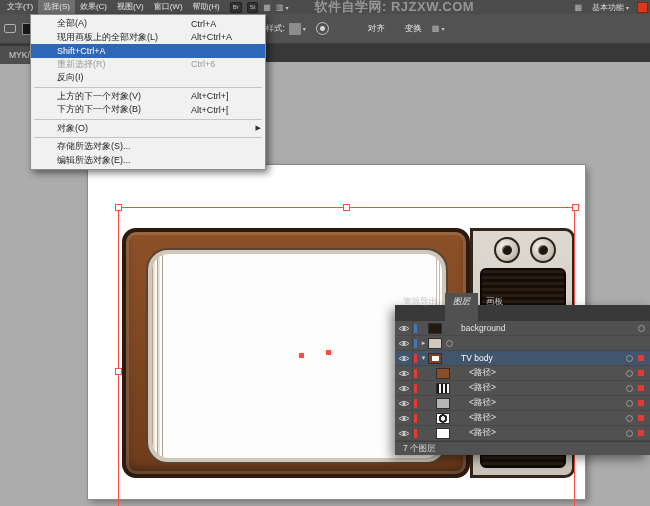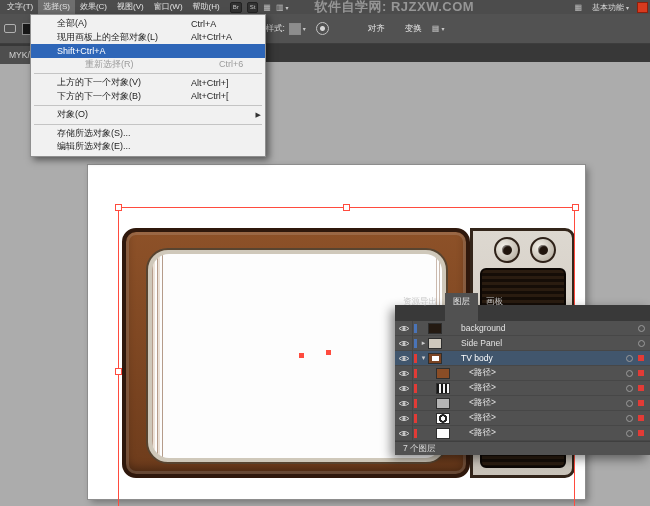--- a/index.html
+++ b/index.html
@@ -83,29 +83,29 @@
   
   .dropdown { position:absolute; left:30px; top:14px; width:236px; background:#f1f1f1;
               border:1px solid #8f8f8f; box-shadow:3px 3px 7px rgba(0,0,0,.5); padding:2px 0; z-index:60; }
   .menu-item { height:13.5px; display:flex; align-items:center; padding-left:26px; padding-right:4px;
                font-size:9px; color:#1f1f1f; cursor:default; }
   .menu-item .mlabel { width:134px; white-space:nowrap; overflow:hidden; }
   .menu-item .mshort { flex:1; white-space:nowrap; }
   .menu-item .marrow { width:10px; font-size:7px; color:#333; text-align:right; }
   .menu-item.highlighted { background:#2e66b8; color:#ffffff; }
   .menu-item.highlighted .marrow { color:#fff; }
-  .menu-item.disabled { color:#9b9b9b;margin-left:28px; }
+  .menu-item.disabled { color:#9b9b9b; }
   .menu-sep { height:1px; background:#c4c4c4; margin:2px 3px; }
 
   
   .layers-panel { position:absolute; left:395px; top:305px; width:255px; background:#515151;
               box-shadow:-4px 4px 10px rgba(0,0,0,.45); z-index:50; }
   .lp-tabs { height:16px; background:#393939; display:flex; align-items:flex-end; }
   .lp-tab { font-size:8.5px; color:#c6c6c6; padding:0 8px; line-height:16px; height:28px; }
-  .lp-tab.active { background:#515151; color:#eaeaea; }
+  .lp-tab.active { background:#515151; color:#eaeaea;font-style:italic; }
   .layer-row { height:15px; display:flex; align-items:center; border-bottom:1px solid #474747;
                padding-left:2px; background:#515151; }
   .layer-row.selected { background:#41566d; }
   .eye { width:14px; display:flex; justify-content:center; }
   .colsep { width:1px; height:15px; background:#454545; margin:0 1px; }
   .colorbar { width:3px; height:9px; margin-right:2px; }
   .arrow { width:9px; font-size:7px; color:#cccccc; text-align:center; }
   .thumb { width:14px; height:11px; border:1px solid #2e2e2e; margin:0 4px 0 0; flex:none; }
   .thumb-background { background:#241a12; }
   .thumb-side-panel { background:#cec8bd; }
@@ -226,20 +226,25 @@
         </div>
         <div class="menu-item highlighted">
           <span class="mshort">Shift+Ctrl+A</span>
           <span class="marrow"></span>
         </div>
         <div class="menu-item disabled">
           <span class="mlabel">重新选择(R)</span>
           <span class="mshort">Ctrl+6</span>
           <span class="marrow"></span>
         </div>
+        <div class="menu-item">
+          <span class="mlabel">反向(I)</span>
+          <span class="mshort"></span>
+          <span class="marrow"></span>
+        </div>
         <div class="menu-sep"></div>
         <div class="menu-item">
           <span class="mlabel">上方的下一个对象(V)</span>
           <span class="mshort">Alt+Ctrl+]</span>
           <span class="marrow"></span>
         </div>
         <div class="menu-item">
           <span class="mlabel">下方的下一个对象(B)</span>
           <span class="mshort">Alt+Ctrl+[</span>
           <span class="marrow"></span>
@@ -289,21 +294,20 @@
           <span class="eye">
             <svg width="12" height="9" viewBox="0 0 12 9">
               <path d="M1 4.5 Q6 0.3 11 4.5 Q6 8.7 1 4.5 Z" fill="none" stroke="#cccccc" stroke-width="1"></path>
               <circle cx="6" cy="4.5" r="1.6" fill="#cccccc"></circle>
             </svg>
           </span>
           <span class="colsep"></span>
           <span class="colorbar" style="background: rgb(74, 116, 184);"></span>
           <span class="arrow">▸</span>
           <span class="thumb thumb-side-panel"></span>
-          <span class="lname">Side Panel</span>
           <span class="target"></span>
         </div>
         <div class="layer-row selected">
           <span class="eye">
             <svg width="12" height="9" viewBox="0 0 12 9">
               <path d="M1 4.5 Q6 0.3 11 4.5 Q6 8.7 1 4.5 Z" fill="none" stroke="#cccccc" stroke-width="1"></path>
               <circle cx="6" cy="4.5" r="1.6" fill="#cccccc"></circle>
             </svg>
           </span>
           <span class="colsep"></span>

